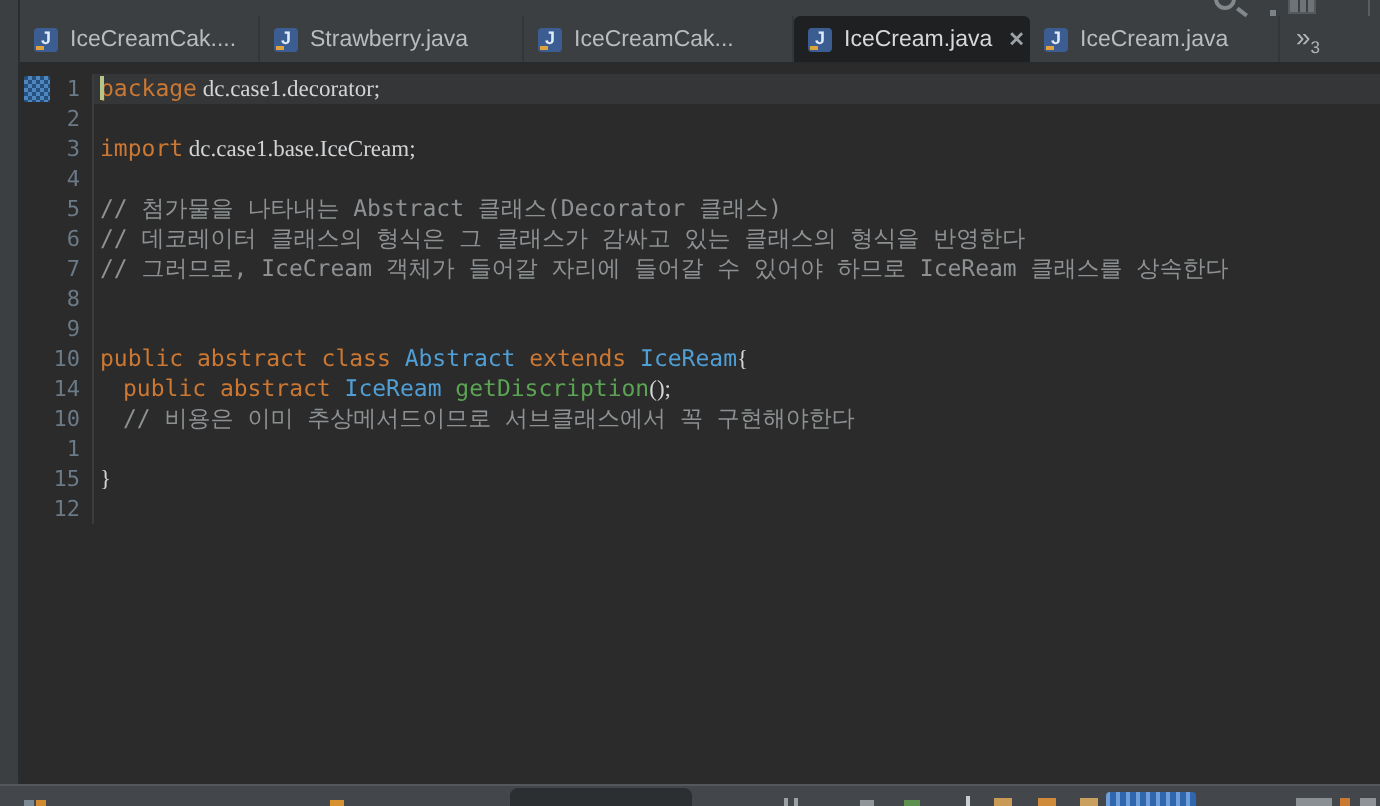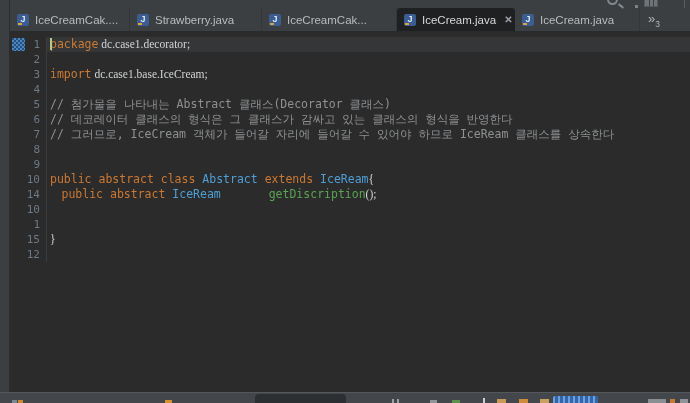--- a/index.html
+++ b/index.html
@@ -50,21 +50,21 @@
   .line { display:flex; height:15px; line-height:15px; white-space:pre; }
   .gutter-cell { flex:0 0 37px; position:relative; text-align:right;
     padding-right:6px; color:#6b7a87; font-size:11px;
     border-right:1px solid #3a3d3f; cursor:pointer; }
   .code-cell { flex:1; padding-left:3px; color:#d2d4d6; }
   .code-cell.caret-row { background:#343638; }
   .bookmark { position:absolute; left:2px; top:1px; width:13px; height:13px; border-radius:1px;
     background: repeating-conic-gradient(#4e86c0 0% 25%, #26517f 0% 50%) 0 0 / 4px 4px; }
   .caret { display:inline-block; width:2px; height:12px; background:#b5c88a;
     vertical-align:middle; margin-right:-2px; position:relative; top:-1px; }
-  .kw { color:#cc7832; } .ty { color:#4f9fd6; } .me { color:#5ba453;margin-left:41px; }
+  .kw { color:#cc7832; } .ty { color:#4f9fd6; } .me { color:#5ba453; }
   .cm { color:#8e9193; } .pl { color:#d2d4d6;font-family:Liberation Serif, serif; }
   
   .taskbar { position:absolute; left:0; right:0; bottom:0; height:11px;
     background:#43474b; border-top:1px solid #55585b; }
   .tb-pill { position:absolute; bottom:0; height:9px; border-radius:4px 4px 0 0;
     background:#2c2f31; }
   .tb-ico { position:absolute; bottom:0; }
   .tb-active { position:absolute; bottom:0; height:7px; border-radius:2px 2px 0 0;
     background:#2f66ad;
     background-image: repeating-linear-gradient(90deg,#6f9fd8 0 2px, transparent 2px 5px); }
@@ -118,21 +118,21 @@
       <div class="line"><div class="gutter-cell"><span>2</span></div><div class="code-cell"></div></div>
       <div class="line"><div class="gutter-cell"><span>3</span></div><div class="code-cell"><span class="kw">import</span><span class="pl"> dc.case1.base.IceCream;</span></div></div>
       <div class="line"><div class="gutter-cell"><span>4</span></div><div class="code-cell"></div></div>
       <div class="line"><div class="gutter-cell"><span>5</span></div><div class="code-cell"><span class="cm">// 첨가물을 나타내는 Abstract 클래스(Decorator 클래스)</span></div></div>
       <div class="line"><div class="gutter-cell"><span>6</span></div><div class="code-cell"><span class="cm">// 데코레이터 클래스의 형식은 그 클래스가 감싸고 있는 클래스의 형식을 반영한다</span></div></div>
       <div class="line"><div class="gutter-cell"><span>7</span></div><div class="code-cell"><span class="cm">// 그러므로, IceCream 객체가 들어갈 자리에 들어갈 수 있어야 하므로 IceReam 클래스를 상속한다</span></div></div>
       <div class="line"><div class="gutter-cell"><span>8</span></div><div class="code-cell"></div></div>
       <div class="line"><div class="gutter-cell"><span>9</span></div><div class="code-cell"></div></div>
       <div class="line"><div class="gutter-cell"><span>10</span></div><div class="code-cell"><span class="kw">public abstract class </span><span class="ty">Abstract </span><span class="kw">extends </span><span class="ty">IceReam</span><span class="pl">{</span></div></div>
       <div class="line"><div class="gutter-cell"><span>14</span></div><div class="code-cell"><span class="pl">    </span><span class="kw">public abstract </span><span class="ty">IceReam </span><span class="me">getDiscription</span><span class="pl">();</span></div></div>
-      <div class="line"><div class="gutter-cell"><span>10</span></div><div class="code-cell"><span class="pl">    </span></div></div>
+      <div class="line"><div class="gutter-cell"><span>10</span></div><div class="code-cell"><span class="pl">    </span><span class="cm">// 비용은 이미 추상메서드이므로 서브클래스에서 꼭 구현해야한다</span></div></div>
       <div class="line"><div class="gutter-cell"><span>1</span></div><div class="code-cell"></div></div>
       <div class="line"><div class="gutter-cell"><span>15</span></div><div class="code-cell"><span class="pl">}</span></div></div>
       <div class="line"><div class="gutter-cell"><span>12</span></div><div class="code-cell"></div></div>
     </div>
 
   <div class="taskbar" id="taskbar">
       <div class="tb-pill" style="left: 255px; width: 91px;"></div>
       <div class="tb-active" style="left: 553px; width: 45px;"></div>
       <div class="tb-ico" style="left: 12px; width: 5px; height: 3px; background: rgb(122, 136, 148);"></div>
       <div class="tb-ico" style="left: 18px; width: 5px; height: 3px; background: rgb(208, 137, 47);"></div>

